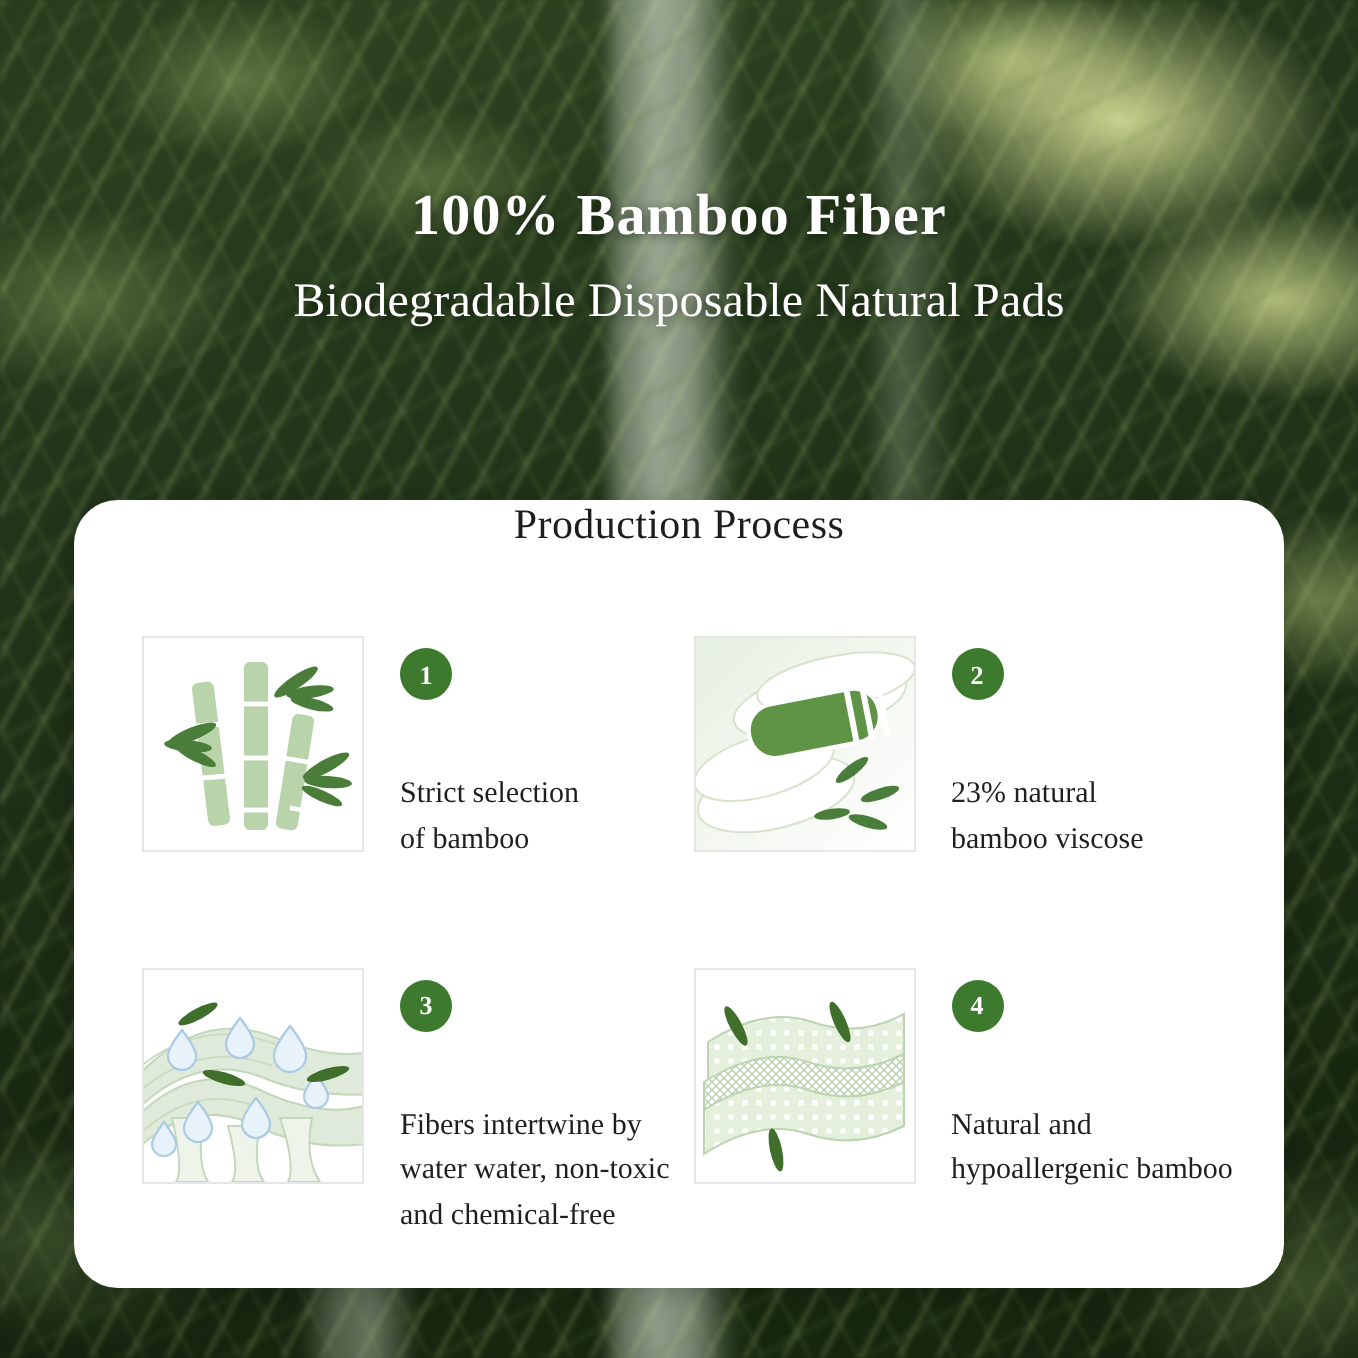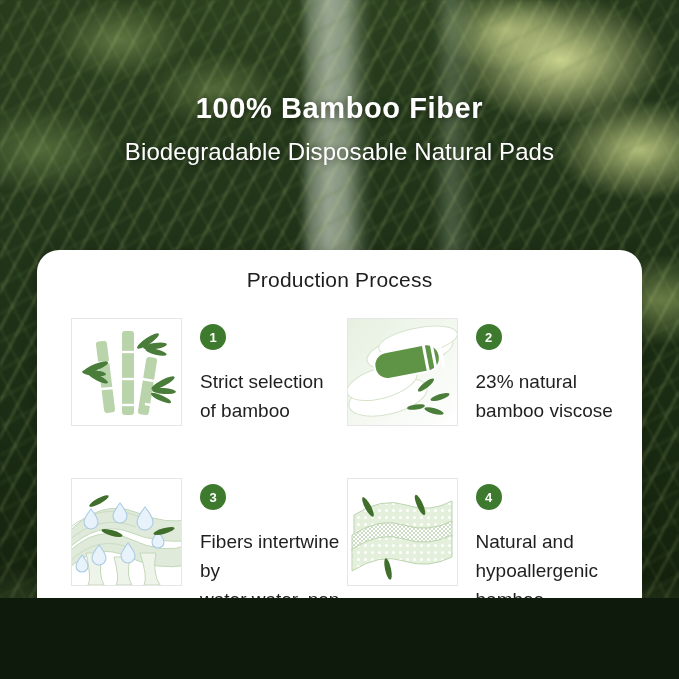--- a/index.html
+++ b/index.html
@@ -4,23 +4,23 @@
 <title>Bamboo Fiber Breast Pads Infographic</title>
 <style>
   html, body {
     margin: 0;
     padding: 0;
     background: #0d1a0c;
   }
   .stage {
     position: relative;
     width: 679px;
-    height: 598px;
+    height: 679px;
     overflow: hidden;
-    font-family: Liberation Sans, sans-serif;
+    font-family: Liberation Serif, serif;
     background: #a21caf;
   }
 
   
   .bg {
     position: absolute;
     inset: 0;
     background:
       radial-gradient(ellipse 150px 90px at 560px 60px, rgba(214,222,150,.92), rgba(214,222,150,0) 72%),
       radial-gradient(ellipse 120px 70px at 640px 150px, rgba(205,216,140,.82), rgba(205,216,140,0) 72%),
@@ -111,21 +111,20 @@
     background: #ffffff;
     border-radius: 22px;
     z-index: 5;
     box-shadow: 0 3px 16px rgba(0,0,0,.25);
   }
   .card-title {
     text-align: center;
     font-size: 21px;
     color: #1d1d1d;
     font-weight: 400;
-    padding-top: 18px;
     letter-spacing: .2px;
   }
 
   .grid {
     position: absolute;
     top: 68px; left: 34px; right: 20px;
     display: grid;
     grid-template-columns: 1fr 1fr;
     row-gap: 52px;
   }
@@ -149,22 +148,22 @@
     background: #3d7a2e;
     color: #fff;
     font-size: 13px;
     font-weight: bold;
     display: flex;
     align-items: center;
     justify-content: center;
     line-height: 1;
   }
   .step-text {
-    margin-top: 18px;
-    font-size: 19px;
+    margin-top: 36px;
+    font-size: 15px;
     color: #1f1f1f;
     line-height: 1.52;
     white-space: pre-line;
   }
   svg { display: block; }
 </style>
 </head>
 <body>
 
 <div class="stage">

